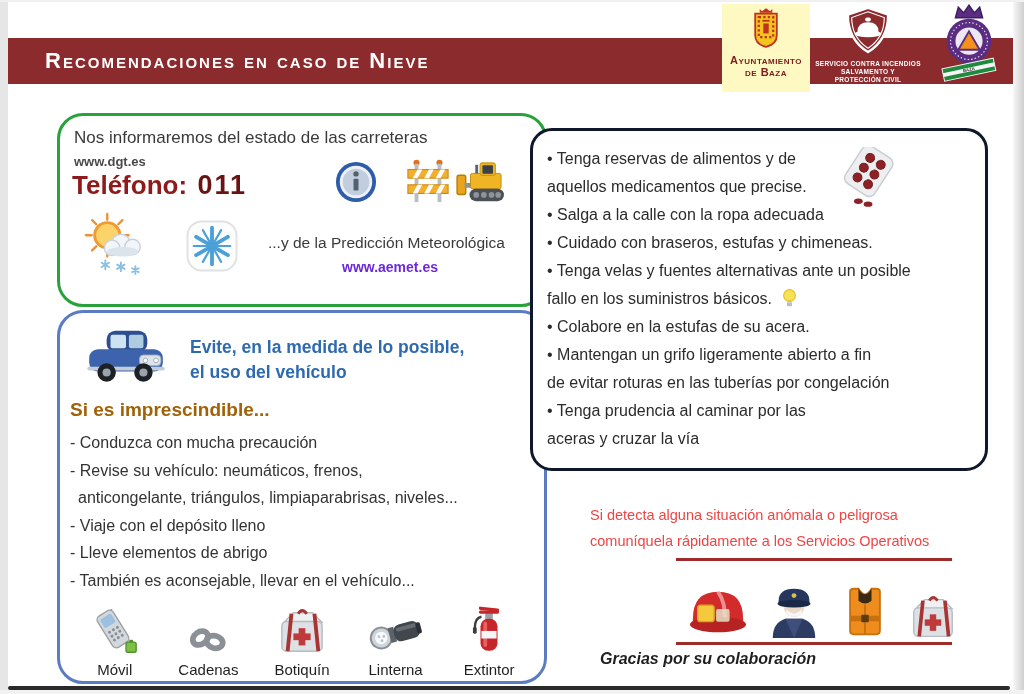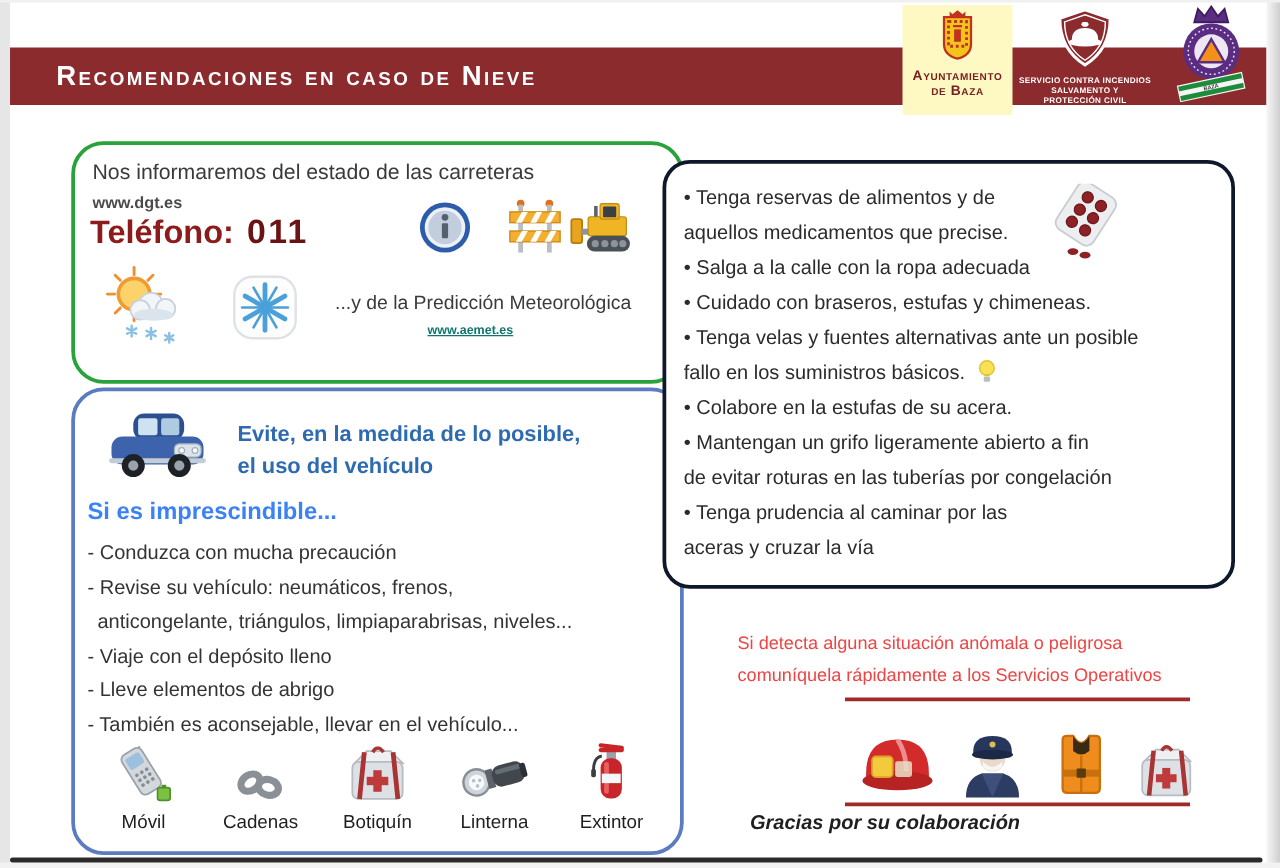--- a/index.html
+++ b/index.html
@@ -19,27 +19,27 @@
   .roundbox{position:absolute;background:#fff;border-radius:26px;}
   .roads{left:57px;top:113px;width:484px;height:188px;border:3px solid #2aa23c;}
   .vehicle{left:57px;top:310px;width:484px;height:368px;border:3px solid #5b7cc0;}
   .home{left:530px;top:128px;width:452px;height:337px;border:3px solid #0f172a;border-radius:22px;}
   .roads .heading{position:absolute;left:14px;top:12px;font-size:17px;color:#3a3a3a;}
   .roads .dgt{position:absolute;left:14px;top:38px;font-size:13px;font-weight:bold;color:#4a4a4a;}
   .roads .phone{position:absolute;left:12px;top:54px;white-space:nowrap;}
   .roads .phone .lbl{font-size:26px;font-weight:bold;color:#8e1b1b;}
   .roads .phone .num{font-size:27px;font-weight:800;color:#6b1313;letter-spacing:2px;margin-left:6px;}
   .roads .note{position:absolute;left:208px;top:118px;font-size:15.5px;color:#3a3a3a;}
-  .roads .aemet{position:absolute;left:282px;top:143px;font-size:10px;font-weight:bold;color:#0f766e;text-decoration:underline;}
+  .roads .aemet{position:absolute;left:282px;top:143px;font-size:14px;font-weight:bold;color:#6d28d9;}
   .icon-abs{position:absolute;}
   .vehicle .vheading{position:absolute;left:130px;top:22px;font-size:17.5px;font-weight:bold;color:#2e6ab0;line-height:25px;}
-  .vehicle .sub{position:absolute;left:10px;top:86px;font-size:19px;font-weight:bold;color:#3b82f6;}
+  .vehicle .sub{position:absolute;left:10px;top:86px;font-size:19px;font-weight:bold;color:#a16207;}
   .vehicle .vlist{position:absolute;left:10px;top:116px;font-size:16px;color:#333;line-height:27.5px;}
   .vehicle .vlist .indent{padding-left:8px;}
-  .kitrow{position:absolute;left:8px;right:8px;top:272px;display:flex;}
+  .kitrow{position:absolute;left:8px;right:8px;top:284px;display:flex;}
   .kit{flex:1;text-align:center;}
   .kit .ic{height:58px;display:flex;align-items:flex-end;justify-content:center;}
   .kit .lab{margin-top:6px;font-size:15px;color:#1f1f1f;}
   .home .hlines{position:absolute;left:14px;top:14px;right:10px;font-size:16px;color:#2b2b2b;line-height:28px;}
   .bulb{vertical-align:-4px;margin-left:10px;}
   
   .rep-text{position:absolute;left:590px;top:502px;width:390px;font-size:14.5px;font-weight:normal;color:#ef4444;line-height:26px;}
   .rule{position:absolute;left:676px;width:276px;height:3px;background:#9e2a2a;}
   .rule1{top:558px;} .rule2{top:642px;}
   .rep-icons{position:absolute;left:686px;top:566px;width:272px;height:74px;display:flex;justify-content:space-between;align-items:flex-end;}

